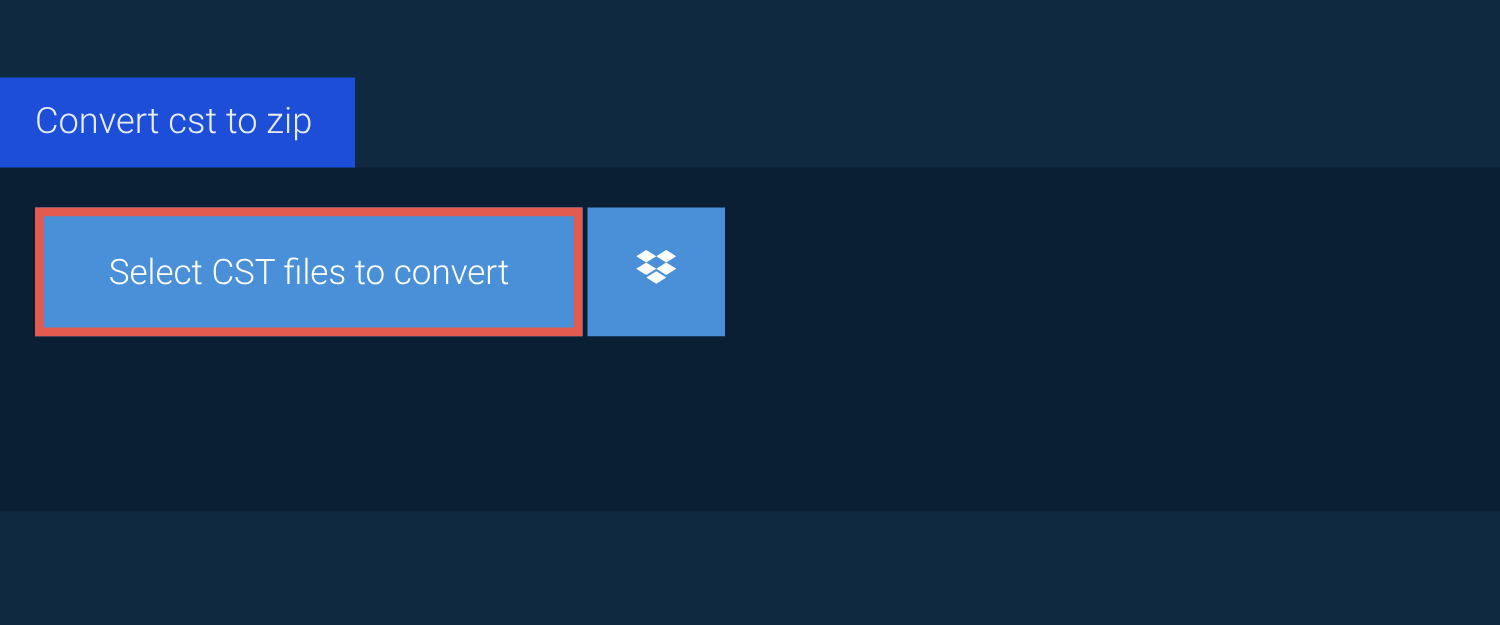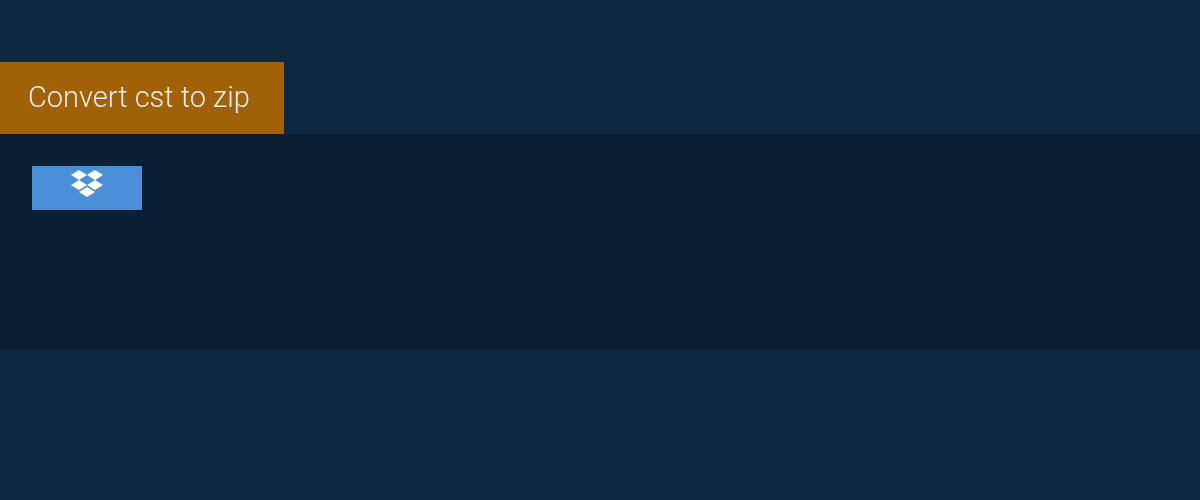--- a/index.html
+++ b/index.html
@@ -12,21 +12,21 @@
       height: 500px;
       background: #0f2940;
       font-family: -apple-system, BlinkMacSystemFont, "Segoe UI", Roboto, Helvetica, Arial, sans-serif;
       overflow: hidden;
     }
     .tab-container {
       margin-top: 62px;
     }
     .tab {
       display: inline-block;
-      background: #a16207;
+      background: #1d4ed8;
       color: #e8ecef;
       font-size: 29px;
       font-weight: 300;
       padding: 18px 34px 20px 28px;
     }
     .content-area {
       background: #0a1f33;
       padding: 32px 28px 140px 28px;
     }
     .button-row {
@@ -64,20 +64,23 @@
 <body>
 
 <div class="tab-container">
   <div class="tab">
     <span>Convert cst to zip</span>
   </div>
 </div>
 
 <div class="content-area">
   <div class="button-row">
+    <div class="select-button">
+      <span>Select CST files to convert</span>
+    </div>
     <div class="dropbox-button">
       <span>
         <svg viewBox="0 0 40 40" xmlns="http://www.w3.org/2000/svg">
           <path d="M12 4 L20 9 L12 14 L4 9 Z"></path>
           <path d="M28 4 L36 9 L28 14 L20 9 Z"></path>
           <path d="M4 19 L12 14 L20 19 L12 24 Z"></path>
           <path d="M20 19 L28 14 L36 19 L28 24 Z"></path>
           <path d="M12 26 L20 21 L28 26 L20 31 Z"></path>
         </svg>
       </span>

